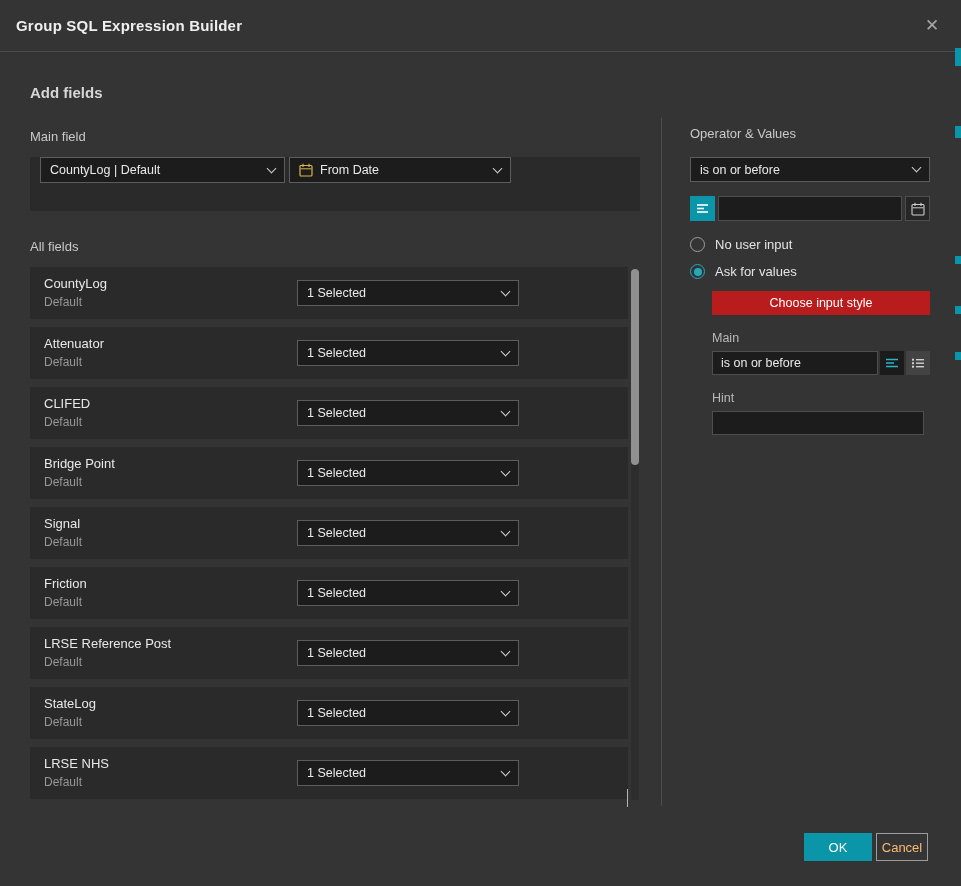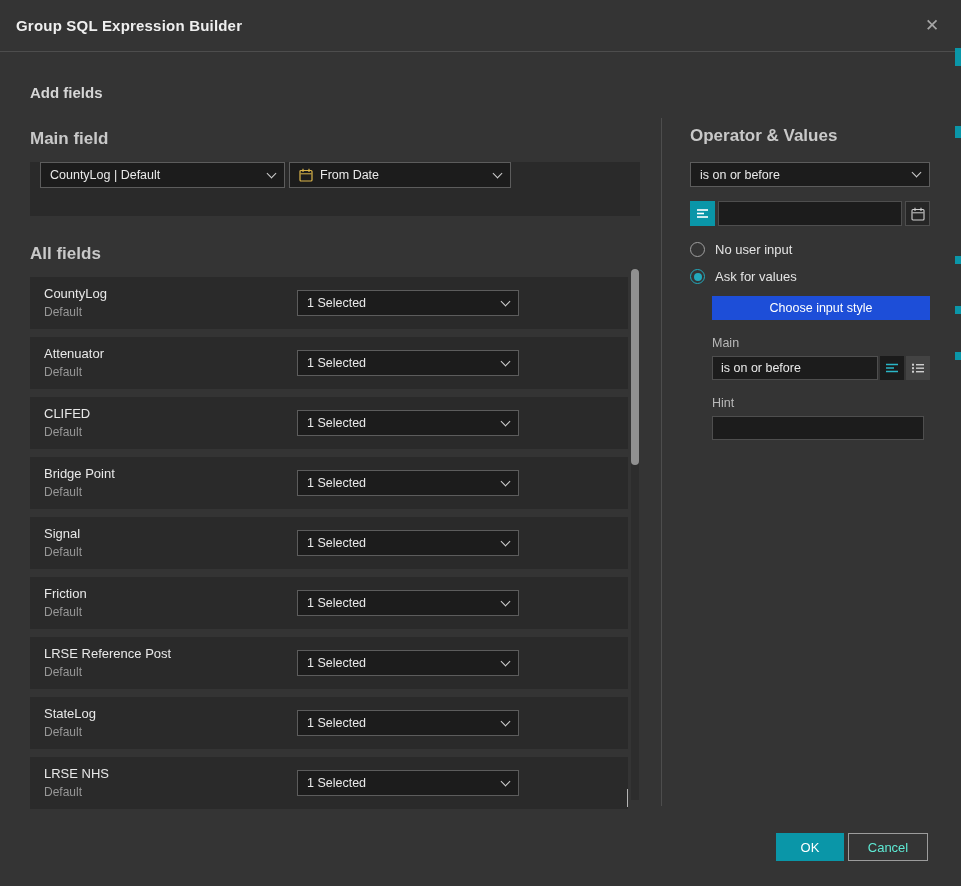--- a/index.html
+++ b/index.html
@@ -4,21 +4,21 @@
 <style>
   *{box-sizing:border-box;margin:0;padding:0}
   html,body{width:961px;height:886px}
   body{background:#343434;font-family:"Liberation Sans",sans-serif;position:relative;overflow:hidden;color:#e2e2e2}
 
   .titlebar{position:absolute;top:0;left:0;width:100%;height:52px;display:flex;align-items:center;padding:0 16px;border-bottom:1px solid #4d4d4d}
   .title{font-size:15px;font-weight:700;color:#efefef;letter-spacing:.2px}
   .close-btn{margin-left:auto;width:26px;height:26px;display:flex;align-items:center;justify-content:center;color:#a6a6a6;font-size:17px;cursor:default}
 
   .heading{font-size:15px;font-weight:700;color:#d6d6d6}
-  .subheading{font-size:17px;font-weight:700;color:#c9c9c9}
+  .subheading{font-size:13px;font-weight:400;color:#c9c9c9}
   .mt28{margin-top:28px}
 
   .left-col{position:absolute;left:30px;top:84px;width:610px}
   .main-panel{margin-top:13px;height:54px;background:#2a2a2a;display:flex;align-items:flex-start;padding:0 10px;gap:4px}
 
   .select{background:#1c1c1c;border:1px solid #5c5c5c;height:26px;display:flex;align-items:center;padding:0 9px;gap:7px;font-size:12.5px;color:#eaeaea;cursor:default}
   .select-text{flex:1;white-space:nowrap;overflow:hidden}
   .chev{width:7px;height:7px;border-right:1.5px solid #cfcfcf;border-bottom:1.5px solid #cfcfcf;transform:rotate(45deg);flex:none;margin-top:-4px}
   .layer-select{width:245px}
   .date-select{width:222px}
@@ -44,33 +44,33 @@
   .sq-btn.dark{background:#262626;border:1px solid #4e4e4e}
   .text-input{background:#1c1c1c;border:1px solid #4e4e4e;color:#eaeaea;font-size:12.5px;padding:0 8px;height:25px;font-family:inherit;outline:none}
   .value-input{flex:1;min-width:0}
 
   .radio-group{margin-top:16px}
   .radio-row{display:flex;align-items:center;gap:10px;margin-top:12px;font-size:13px;color:#e4e4e4;cursor:default}
   .radio{width:15px;height:15px;border-radius:50%;border:1px solid #9f9f9f;flex:none;position:relative;background:transparent}
   .radio.selected{border-color:#22a9bc}
   .radio.selected::after{content:"";position:absolute;inset:2.5px;border-radius:50%;background:#22a9bc}
 
-  .choose-btn{margin:12px 0 0 22px;width:218px;height:24px;background:#1d4ed8;color:#fff;font-size:12.5px;display:flex;align-items:center;justify-content:center;border:none;font-family:inherit;cursor:default}
+  .choose-btn{margin:12px 0 0 22px;width:218px;height:24px;background:#b91c1c;color:#fff;font-size:12.5px;display:flex;align-items:center;justify-content:center;border:none;font-family:inherit;cursor:default}
   .field-label{margin:16px 0 0 22px;font-size:12.5px;color:#b9b9b9}
   .label-row{margin:6px 0 0 22px;width:218px;display:flex;gap:2px}
   .label-input{flex:1;min-width:0;height:24px}
   .icon-btn{width:24px;height:24px;flex:none;display:flex;align-items:center;justify-content:center}
   .icon-btn.active{background:#1b1b1b}
   .icon-btn.idle{background:#434343}
   .hint-input{margin:6px 0 0 22px;width:212px;height:24px;display:block}
 
   .footer{position:absolute;right:33px;bottom:25px;display:flex;gap:4px}
   .btn{height:28px;font-size:13px;display:flex;align-items:center;justify-content:center;font-family:inherit;cursor:default}
   .btn-ok{width:68px;background:#0a96a8;color:#fff;border:none}
-  .btn-cancel{width:80px;background:transparent;color:#5eead4;border:1px solid #9c9c9c}
+  .btn-cancel{width:52px;background:transparent;color:#fdba74;border:1px solid #9c9c9c}
 
   .edge span{position:absolute;right:0;width:6px;background:#0a96a8}
 </style>
 </head>
 <body>
 
 <div>
 
   <div class="titlebar">
     <div class="title">Group SQL Expression Builder</div>

